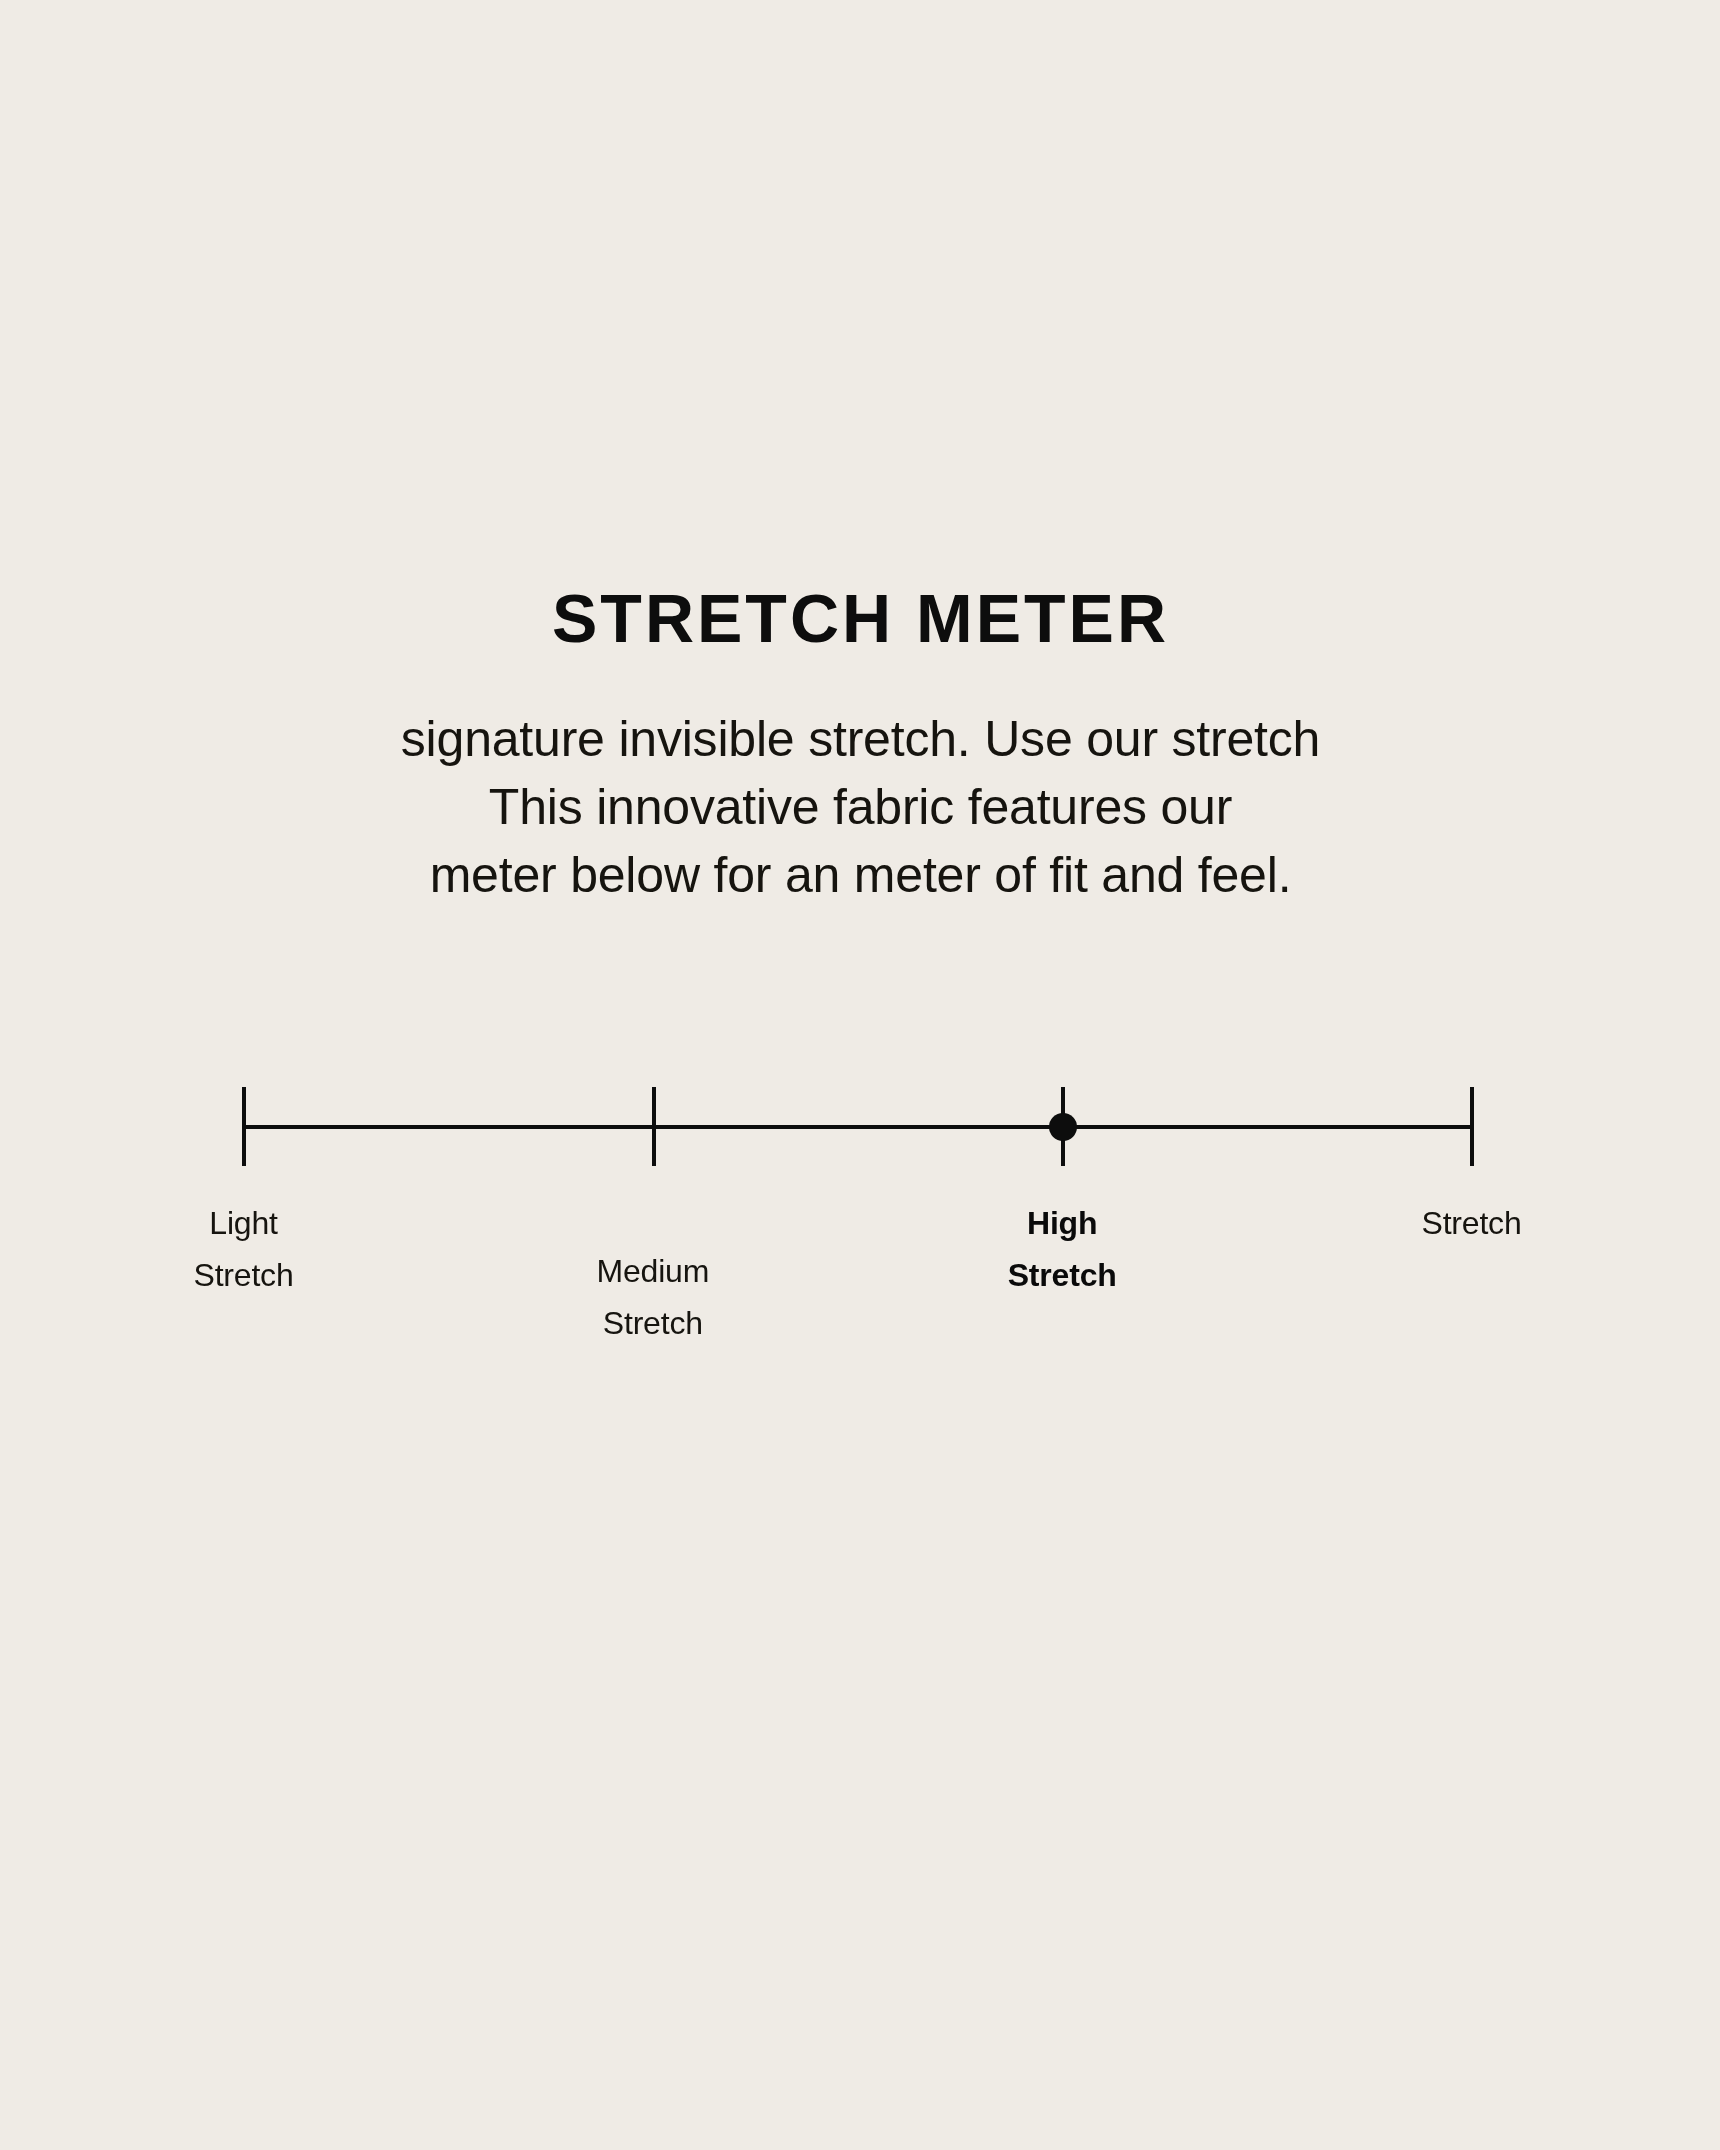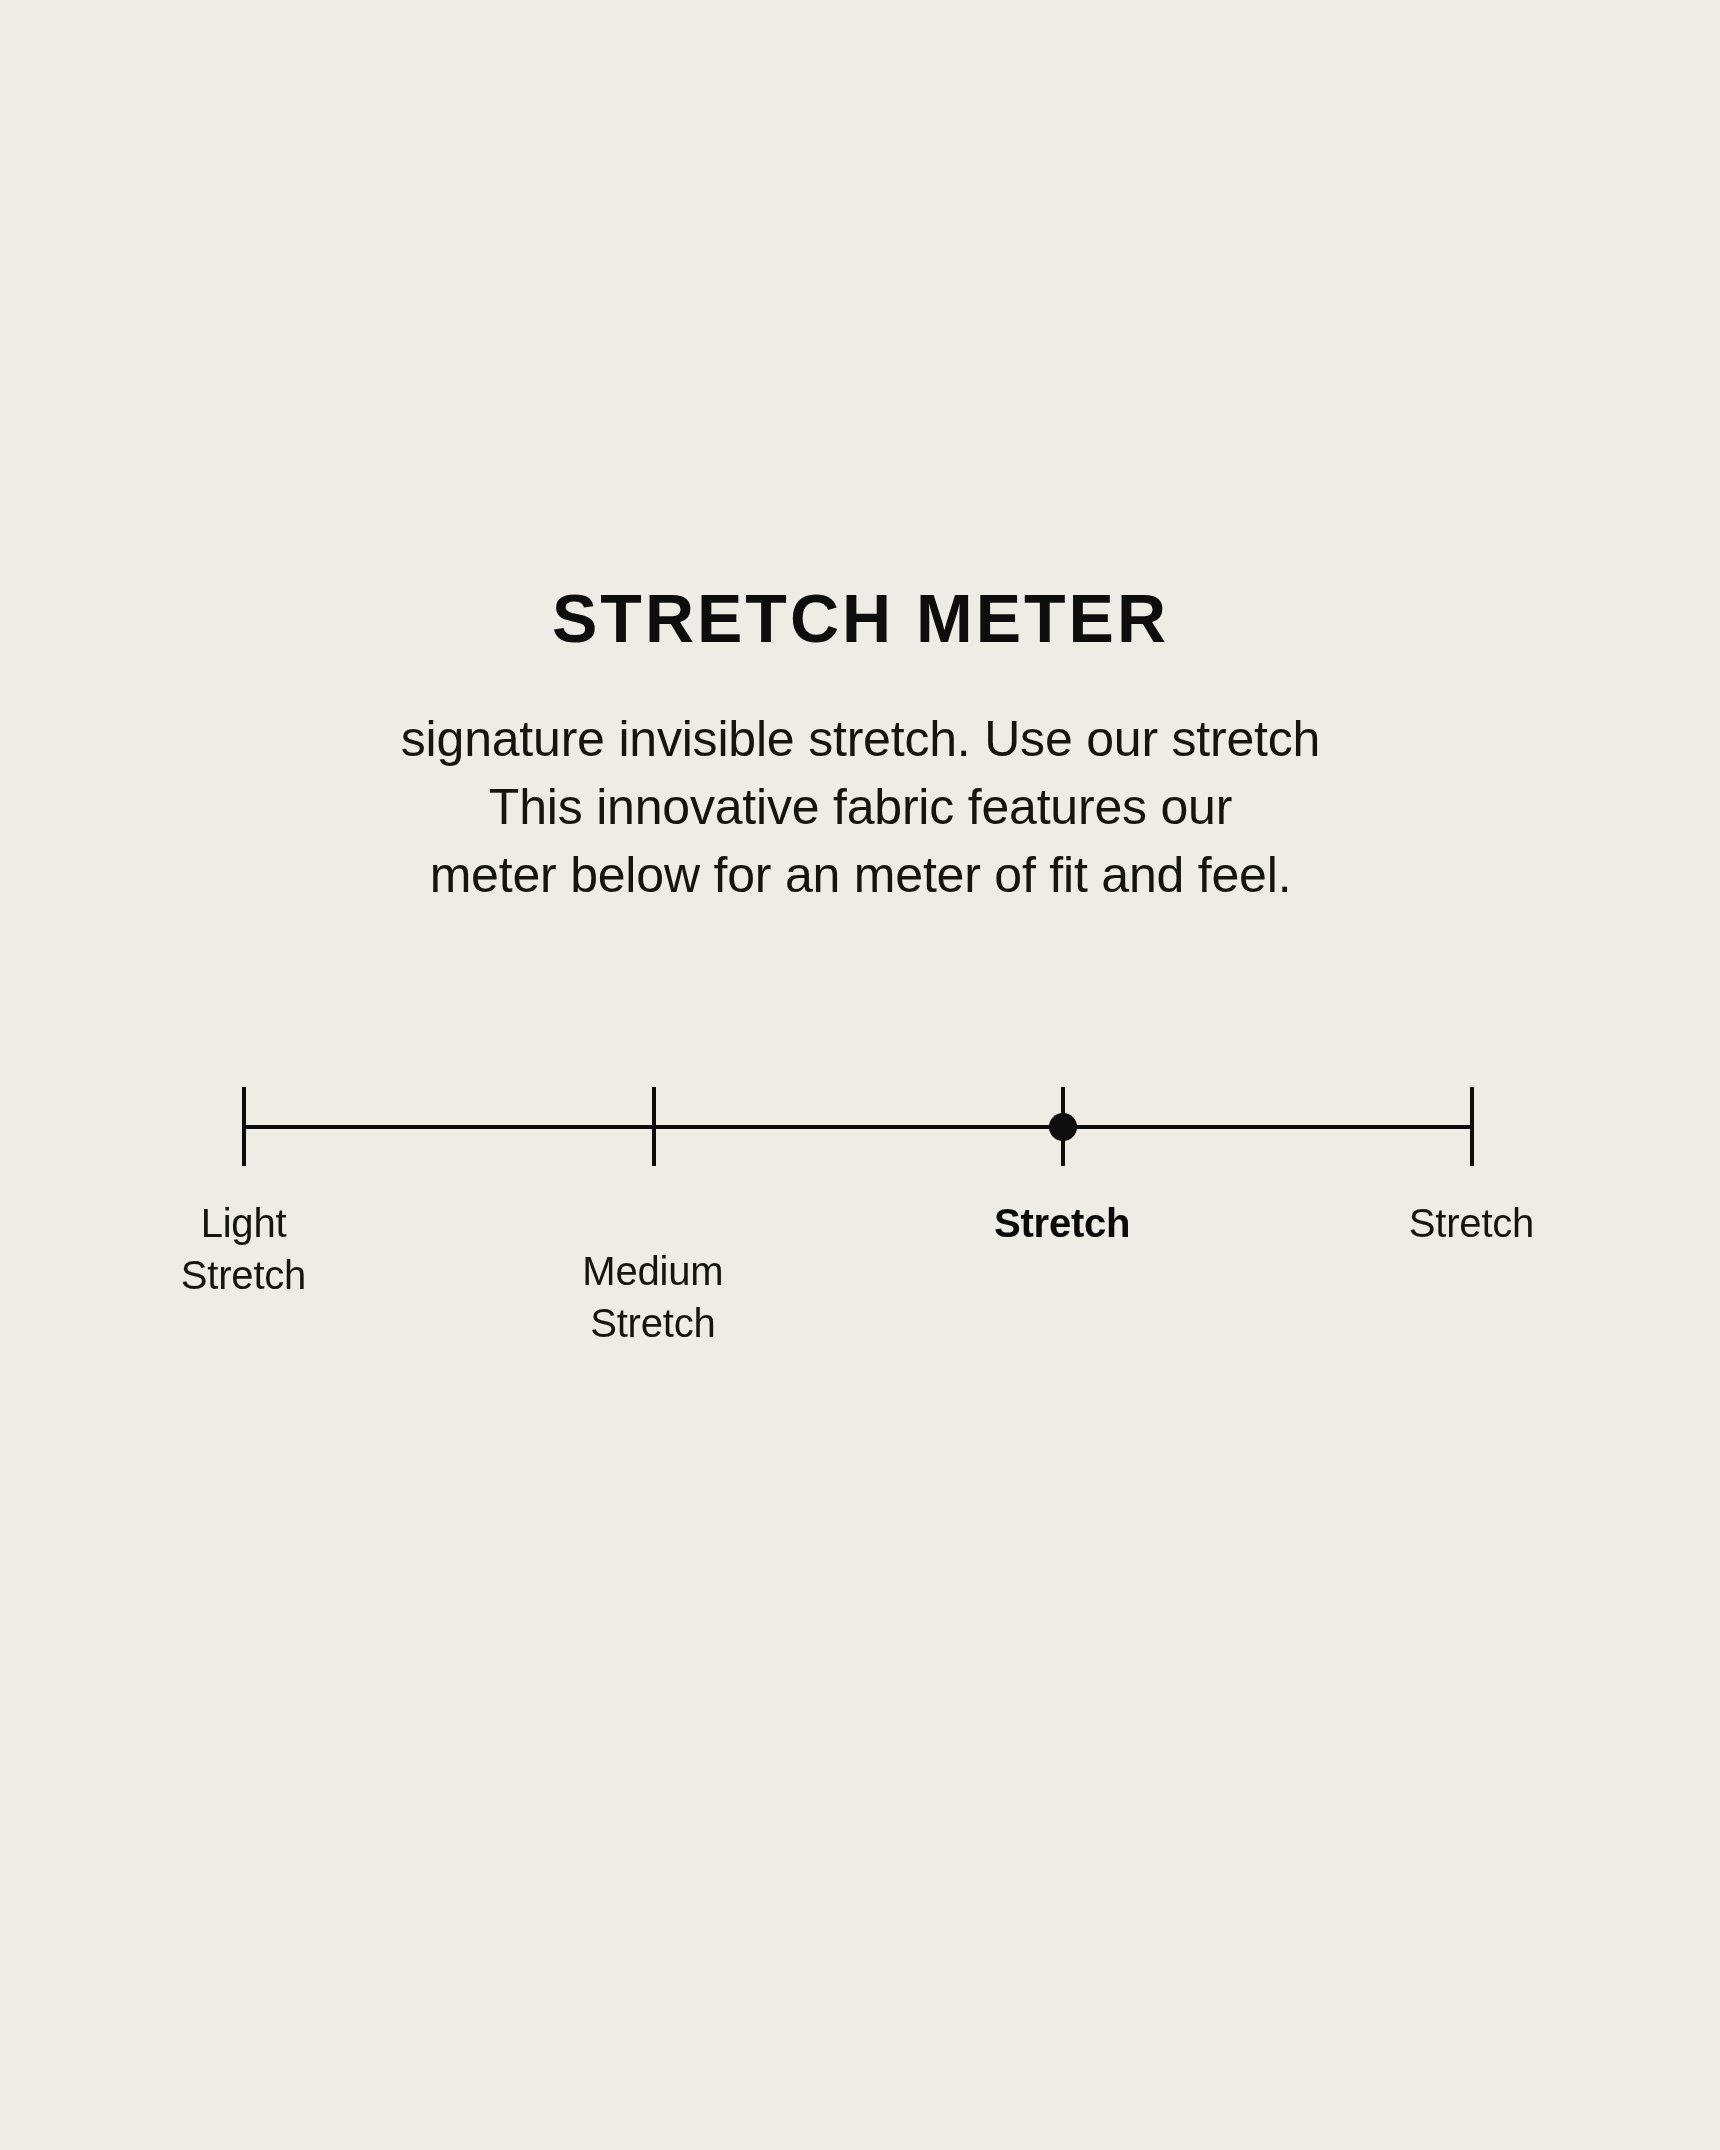--- a/index.html
+++ b/index.html
@@ -100,21 +100,21 @@
     width: 1228px;
     height: 112px;
   }
 
   .meter-label {
     position: absolute;
     top: 0;
     width: 301px;
     margin-left: -151px;
     text-align: center;
-    font-size: 40px;
+    font-size: 32px;
     line-height: 52px;
     font-weight: 400;
     letter-spacing: -0.2px;
     color: #16140F;
   }
 
   .meter-label.is-active {
     font-weight: 700;
     color: #0A0A0A;
   }
@@ -155,20 +155,21 @@
       <span class="label-line">Light</span>
       <span class="label-line">Stretch</span>
     </div>
 
     <div class="meter-label" style="left:33.3333%;margin-top:48px;">
       <span class="label-line">Medium</span>
       <span class="label-line">Stretch</span>
     </div>
 
     <div class="meter-label is-active" style="left:66.6667%;">
+      <span class="label-line">High</span>
       <span class="label-line">Stretch</span>
     </div>
 
     <div class="meter-label" style="left:100%;">
       <span class="label-line">Stretch</span>
     </div>
 
   </div>
 
 </div>

